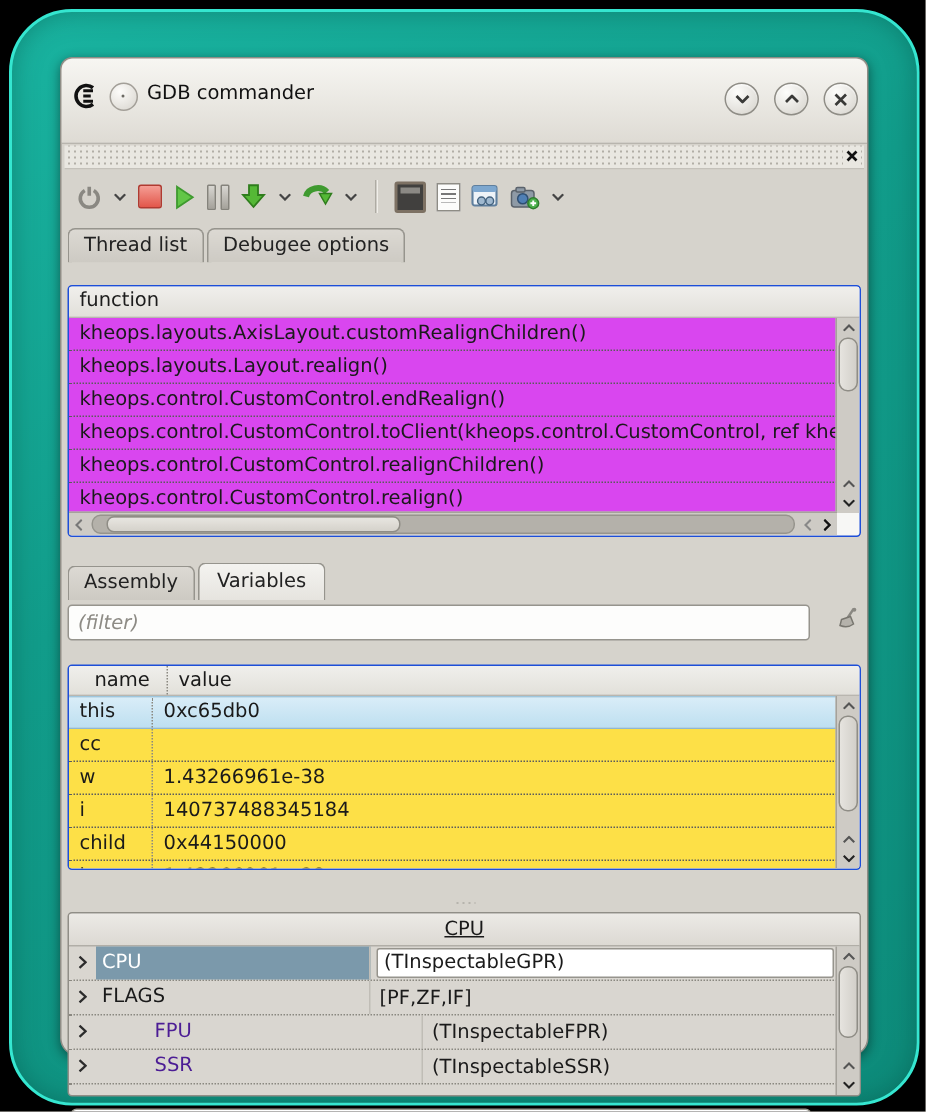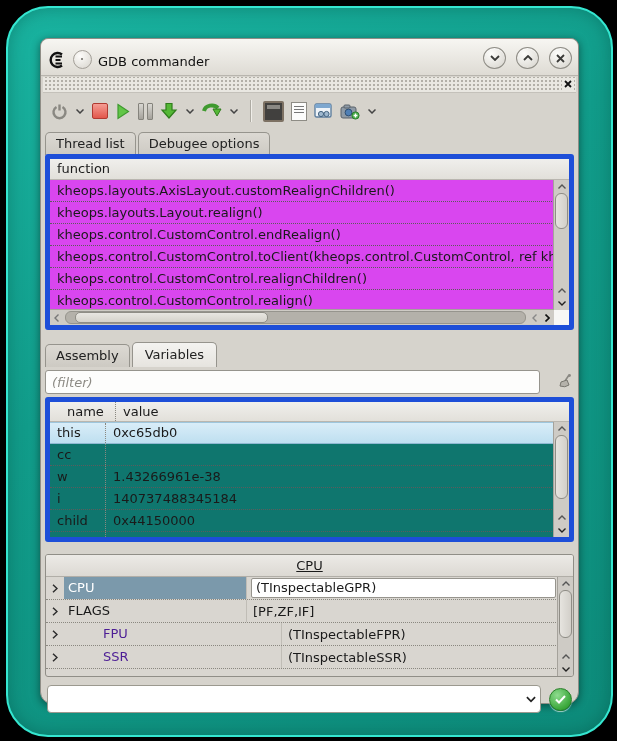--- a/index.html
+++ b/index.html
@@ -17,21 +17,21 @@
   }
   
   .win{
     position:absolute;left:40px;top:38px;width:537px;height:664px;
     background:#d6d3cc;border:1px solid #8f8d86;
     border-radius:8px 8px 12px 12px;
     box-shadow:0 2px 8px rgba(0,0,0,.45);
   }
   
   .titlebar{
-    height:24px;display:flex;align-items:flex-end;gap:6px;padding:6px 6px;
+    height:24px;display:flex;align-items:flex-start;gap:6px;padding:16px 6px;
     background:linear-gradient(#f7f6f2,#dedbd4);
     border-bottom:1px solid #b8b5ae;border-radius:8px 8px 0 0;
   }
   .logo{width:20px;height:18px;flex:0 0 auto;}
   .menu-dot-btn{
     width:17px;height:17px;border-radius:50%;
     background:radial-gradient(circle at 35% 30%,#fdfcfa,#d7d4cd);
     border:1px solid #a39f98;position:relative;flex:0 0 auto;
   }
   .menu-dot-btn::after{content:"";position:absolute;left:7px;top:7px;width:2px;height:2px;border-radius:50%;background:#6b6963;}
@@ -67,50 +67,50 @@
     background:repeating-linear-gradient(#777 0 1px,transparent 1px 3px);}
   
   .tabrow{display:flex;align-items:flex-end;padding:0 4px;height:25px;position:relative;}
   .tab{
     padding:3px 10px 4px;border:1px solid #96948d;border-bottom:none;
     border-radius:5px 5px 0 0;background:linear-gradient(#dcd9d3,#cdcac3);
     margin-right:2px;font-size:13px;color:#222;position:relative;top:1px;
   }
   .tab.active{background:linear-gradient(#f4f3f0,#e6e4df);padding:4px 12px 5px;z-index:2;top:1px;}
   
-  .panel{background:#f7f7f5;border:5px solid #1d4ed8;border-radius:3px;margin:0 4px;position:relative;overflow:hidden;}
+  .panel{background:#f7f7f5;border:1px solid #1d4ed8;border-radius:3px;margin:16px 4px;position:relative;overflow:hidden;}
   .cs-panel{height:166px;}
   .list-head{
     height:20px;line-height:20px;padding:0 7px;background:linear-gradient(#f0efec,#e2e0da);
     border-bottom:1px solid #b9b6af;color:#1c1c1c;
   }
   .cs-rows{position:absolute;left:0;right:15px;top:21px;bottom:15px;overflow:hidden;}
   .cs-row{height:21px;line-height:21px;padding:0 7px;border-bottom:1px dotted #5c5c5c;white-space:nowrap;background:#d946ef;}
   
   .vscroll{position:absolute;top:0;right:0;width:15px;bottom:0;background:#cecbc5;border-left:1px solid #a5a29b;display:flex;flex-direction:column;align-items:center;}
   .cs-panel .vscroll{top:21px;bottom:15px;}
   .sb-arrow{width:13px;height:13px;display:flex;align-items:center;justify-content:center;flex:0 0 auto;}
   .sb-thumb{width:11px;border-radius:6px;background:linear-gradient(90deg,#e6e4df,#d2cfc9);border:1px solid #8f8d86;flex:0 0 auto;}
   .hscroll{position:absolute;left:0;right:15px;bottom:0;height:15px;background:#cecbc5;border-top:1px solid #a5a29b;display:flex;align-items:center;}
   .hs-track{flex:1;height:11px;margin:0 2px;background:#b4b1aa;border-radius:6px;position:relative;border:1px solid #96948d;}
   .hs-thumb{position:absolute;left:2%;top:0;height:100%;width:42%;background:linear-gradient(#e8e6e1,#d5d2cb);border-radius:5px;border:1px solid #8f8d86;box-sizing:border-box;}
   
-  .filter-row{display:flex;align-items:flex-end;margin:4px 4px 3px;gap:16px;}
+  .filter-row{display:flex;align-items:center;margin:4px 4px 3px;gap:16px;}
   .filter-input{
     flex:1;height:22px;border:1px solid #96948d;border-radius:3px;background:#fdfdfc;
     padding:0 6px;font:italic 13px "DejaVu Sans","Liberation Sans",sans-serif;color:#8d8b85;outline:none;
   }
   .filter-input::placeholder{color:#8d8b85;font-style:italic;}
   
   .vars-panel{height:135px;}
   .vars-head{display:flex;height:19px;line-height:19px;background:linear-gradient(#f0efec,#e2e0da);border-bottom:1px solid #b9b6af;}
   .vars-head .c-name{width:48px;padding-left:17px;border-right:1px dotted #8a8880;}
   .vars-head .c-val{flex:1;padding-left:7px;}
   .vars-rows{position:absolute;left:0;right:15px;top:20px;bottom:0;overflow:hidden;}
-  .var-row{display:flex;height:21px;line-height:21px;border-bottom:1px dotted #5c5c5c;background:#0f766e;}
+  .var-row{display:flex;height:21px;line-height:21px;border-bottom:1px dotted #5c5c5c;background:#fde047;}
   .var-row .c-name{width:48px;padding-left:7px;border-right:1px dotted #8a8880;overflow:hidden;}
   .var-row .c-val{flex:1;padding-left:7px;white-space:nowrap;overflow:hidden;}
   .var-row.selected{background:linear-gradient(#d9edf8,#bedff0);border-top:1px solid #9ec6dd;border-bottom:1px solid #8fb8d2;height:20px;line-height:20px;}
   .vars-panel .vscroll{top:20px;}
   
   .splitter{height:12px;position:relative;}
   .splitter::after{content:"";position:absolute;left:50%;top:5px;width:14px;height:2px;margin-left:-7px;
     background-image:radial-gradient(#96948d 1px,transparent 1px);background-size:4px 2px;}
   
   .cpu-panel{height:121px;margin:0 4px;background:#d9d6d0;border:1px solid #908e87;border-radius:3px;position:relative;overflow:hidden;text-decoration:underline;}

